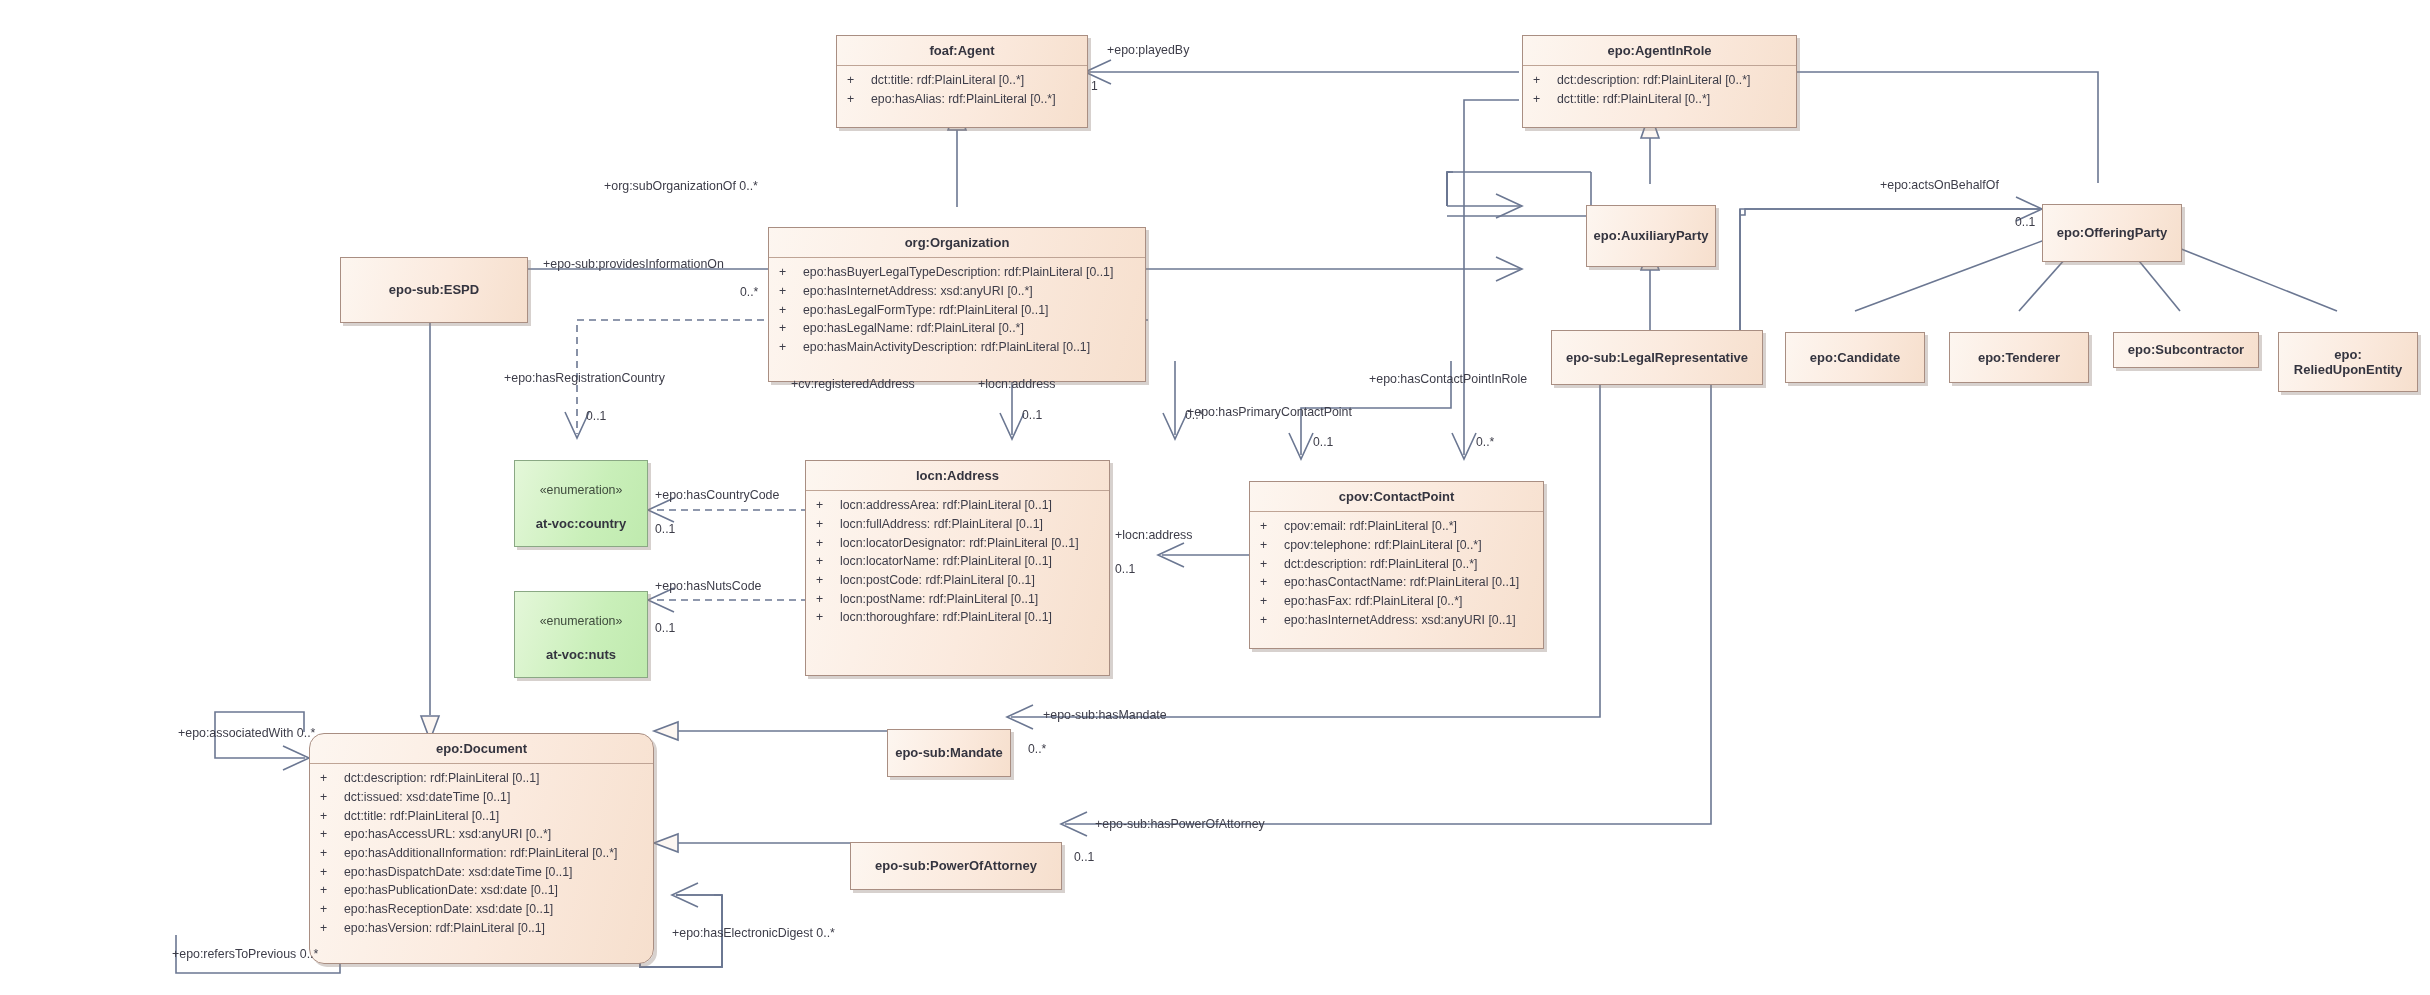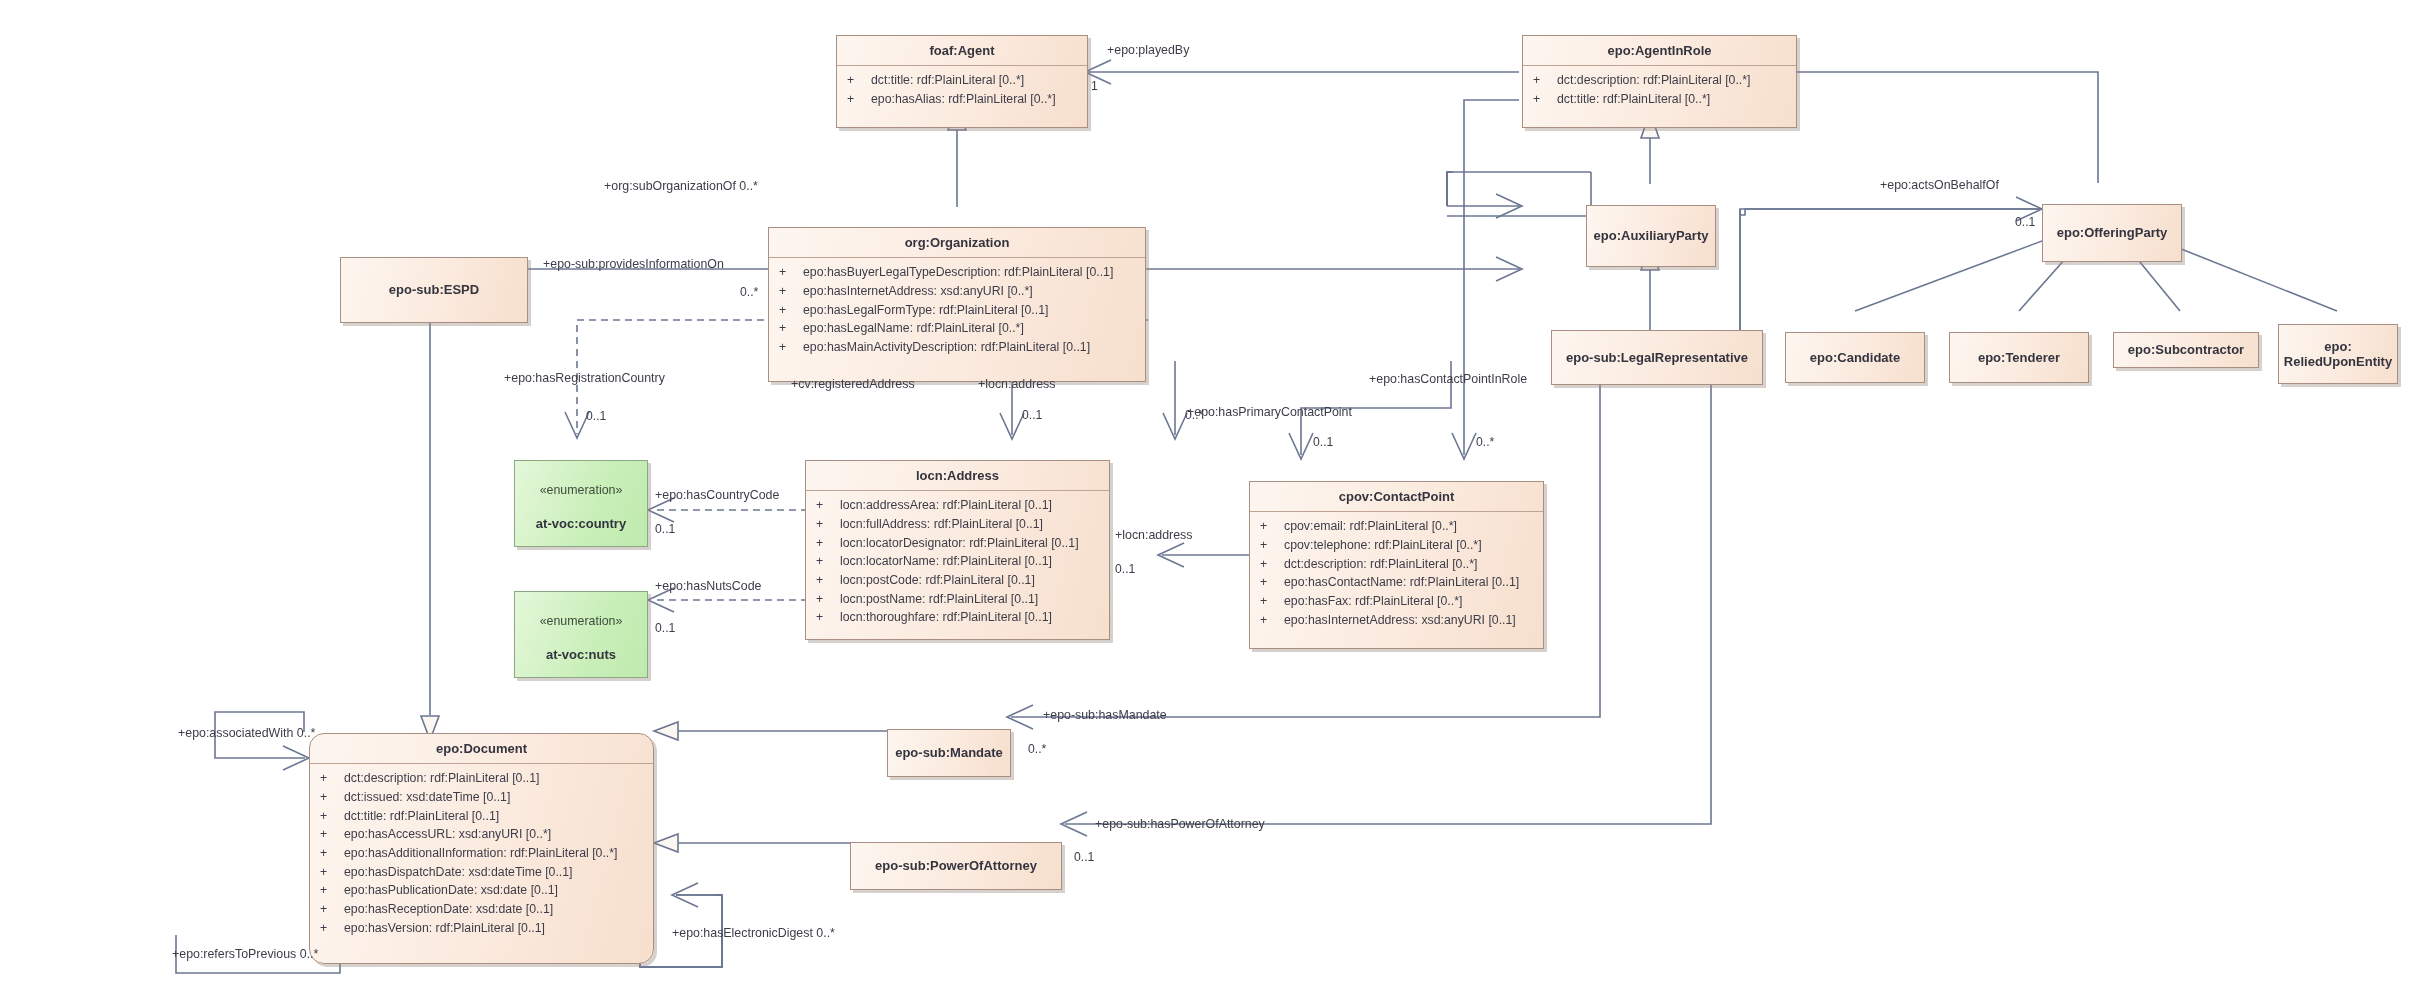--- a/index.html
+++ b/index.html
@@ -232,21 +232,21 @@
     </div>
   </div>
 
   <div class="uml enumeration" style="left:514px;top:570px;width:134px;height:87px;">
     <div class="title">
       <span class="stereo">«enumeration»</span>
       <span>at-voc:nuts</span>
     </div>
   </div>
 
-  <div class="uml compartmented" style="left:805px;top:439px;width:305px;height:180px;">
+  <div class="uml compartmented" style="left:805px;top:439px;width:305px;height:216px;">
     <div class="title">locn:Address</div>
     <div class="attrs">
       <div class="attr"><span class="vis">+</span><span>locn:addressArea: rdf:PlainLiteral [0..1]</span></div>
       <div class="attr"><span class="vis">+</span><span>locn:fullAddress: rdf:PlainLiteral [0..1]</span></div>
       <div class="attr"><span class="vis">+</span><span>locn:locatorDesignator: rdf:PlainLiteral [0..1]</span></div>
       <div class="attr"><span class="vis">+</span><span>locn:locatorName: rdf:PlainLiteral [0..1]</span></div>
       <div class="attr"><span class="vis">+</span><span>locn:postCode: rdf:PlainLiteral [0..1]</span></div>
       <div class="attr"><span class="vis">+</span><span>locn:postName: rdf:PlainLiteral [0..1]</span></div>
       <div class="attr"><span class="vis">+</span><span>locn:thoroughfare: rdf:PlainLiteral [0..1]</span></div>
     </div>
@@ -281,21 +281,21 @@
   </div>
 
   <div class="uml plain" style="left:1949px;top:311px;width:140px;height:51px;">
     <div class="title">epo:Tenderer</div>
   </div>
 
   <div class="uml plain" style="left:2113px;top:311px;width:146px;height:36px;">
     <div class="title">epo:Subcontractor</div>
   </div>
 
-  <div class="uml plain" style="left:2278px;top:303px;width:120px;height:60px;">
+  <div class="uml plain" style="left:2278px;top:311px;width:140px;height:60px;">
     <div class="title">epo:
 ReliedUponEntity</div>
   </div>
 
   <div class="uml compartmented" style="left:309px;top:712px;width:345px;height:231px;border-radius:15px;">
     <div class="title">epo:Document</div>
     <div class="attrs">
       <div class="attr"><span class="vis">+</span><span>dct:description: rdf:PlainLiteral [0..1]</span></div>
       <div class="attr"><span class="vis">+</span><span>dct:issued: xsd:dateTime [0..1]</span></div>
       <div class="attr"><span class="vis">+</span><span>dct:title: rdf:PlainLiteral [0..1]</span></div>

